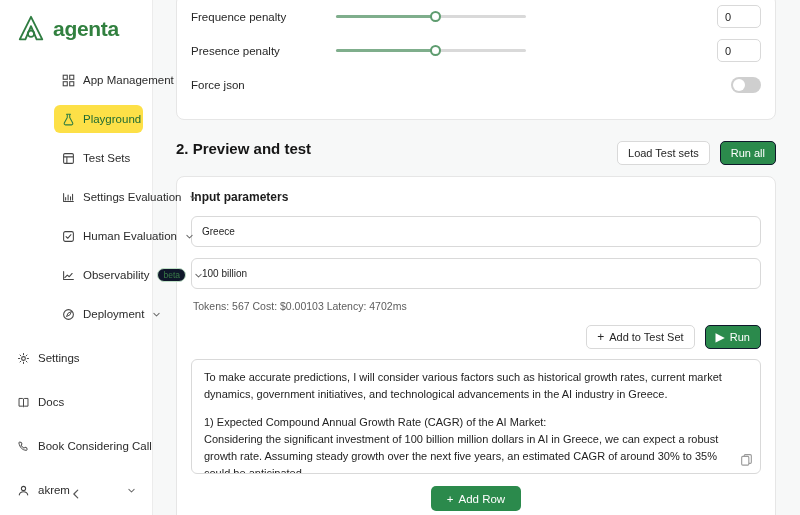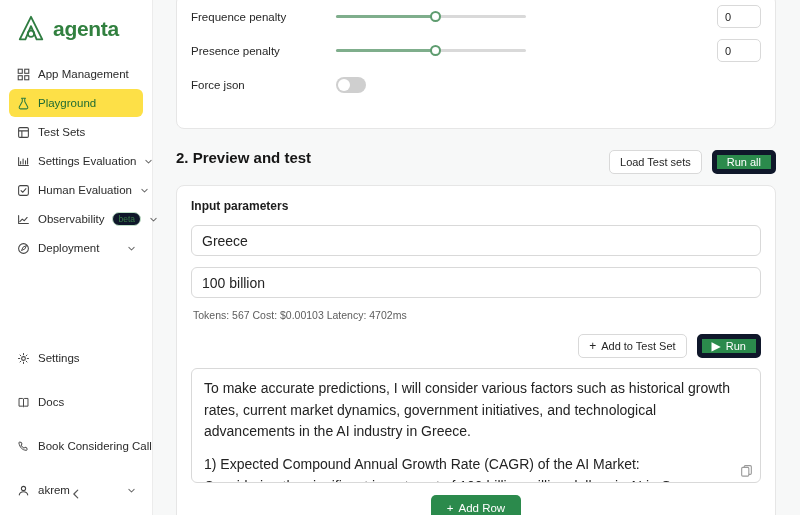--- a/index.html
+++ b/index.html
@@ -35,24 +35,25 @@
     padding: 14px 0 10px 16px;
   }
   .brand-logo { width: 30px; height: 30px; }
   .brand-name {
     font-size: 21px;
     font-weight: 700;
     color: #31803f;
     letter-spacing: -0.3px;
   }
   .nav {
-    margin-top: 6px;
+    margin-top: 12px;
     display: flex;
     flex-direction: column;
-    gap: 1px;
+    gap: 11px;
+    padding-left: 45px;
   }
   .nav-item {
     display: flex;
     align-items: center;
     gap: 8px;
     height: 28px;
     margin: 0 9px;
     padding: 0 7px;
     border-radius: 6px;
     font-size: 11.5px;
@@ -126,20 +127,21 @@
   .params-card {
     margin-top: -6px;
     padding: 8px 14px 14px 14px;
     border-radius: 8px;
   }
   .param-row {
     display: flex;
     align-items: center;
     height: 27px;
     margin-bottom: 7px;
+    justify-content: space-between;
   }
   .param-label {
     width: 145px;
     font-size: 11.5px;
     color: #272727;
   }
   .slider {
     width: 190px;
     height: 16px;
     position: relative;
@@ -224,41 +226,41 @@
     cursor: pointer;
     white-space: nowrap;
   }
   .btn-default {
     background: #ffffff;
     border: 1px solid #d9d9d9;
     color: #262626;
   }
   .btn-primary {
     background: #2b8a4c;
-    border: 5px solid #0f172a;
+    border: 1px solid #0f172a;
     color: #ffffff;
   }
 
   
   .preview-card {
     padding: 13px 14px 14px 14px;
   }
   .block-title {
     font-size: 12px;
     font-weight: 700;
     color: #1c1c1c;
     margin-bottom: 12px;
   }
   .text-input {
     width: 100%;
     height: 31px;
     border: 1px solid #d9d9d9;
     border-radius: 6px;
     background: #fff;
-    font-size: 14px;
+    font-size: 10px;
     color: #242424;
     display: flex;
     align-items: center;
     padding: 0 10px;
     margin-bottom: 11px;
   }
   .meta-line {
     font-size: 10.5px;
     color: #5d5d5d;
     margin: 3px 0 13px 2px;
@@ -273,21 +275,21 @@
   .btn-ghost-icon {
     margin-right: 5px;
     font-size: 12px;
     line-height: 1;
   }
   .output-box {
     border: 1px solid #d9d9d9;
     border-radius: 6px;
     background: #ffffff;
     padding: 9px 20px 10px 12px;
-    font-size: 14px;
+    font-size: 11px;
     line-height: 1.55;
     color: #232323;
     position: relative;
     height: 115px;
     overflow: hidden;
   }
   .output-box p { margin: 0 0 11px 0; }
   .output-box p:last-child { margin-bottom: 0; }
   .copy-icon {
     position: absolute;
@@ -511,21 +513,21 @@
       <div class="param-row">
         <div class="param-label">Presence penalty</div>
         <div class="slider">
           <div class="slider-track"></div>
           <div class="slider-fill" style="width:52%;"></div>
           <div class="slider-knob" style="left:calc(52% - 5px);"></div>
         </div>
         <div class="num-input">0</div>
       </div>
 
-      <div class="param-row" style="margin-bottom:16px;">
+      <div class="param-row" style="margin-bottom:7px;">
         <div class="param-label">Force json</div>
         <div class="toggle">
           <div class="toggle-knob"></div>
         </div>
       </div>
     </div>
 
     <div class="section-head">
       <div class="section-title">2. Preview and test</div>
       <div class="head-actions">

